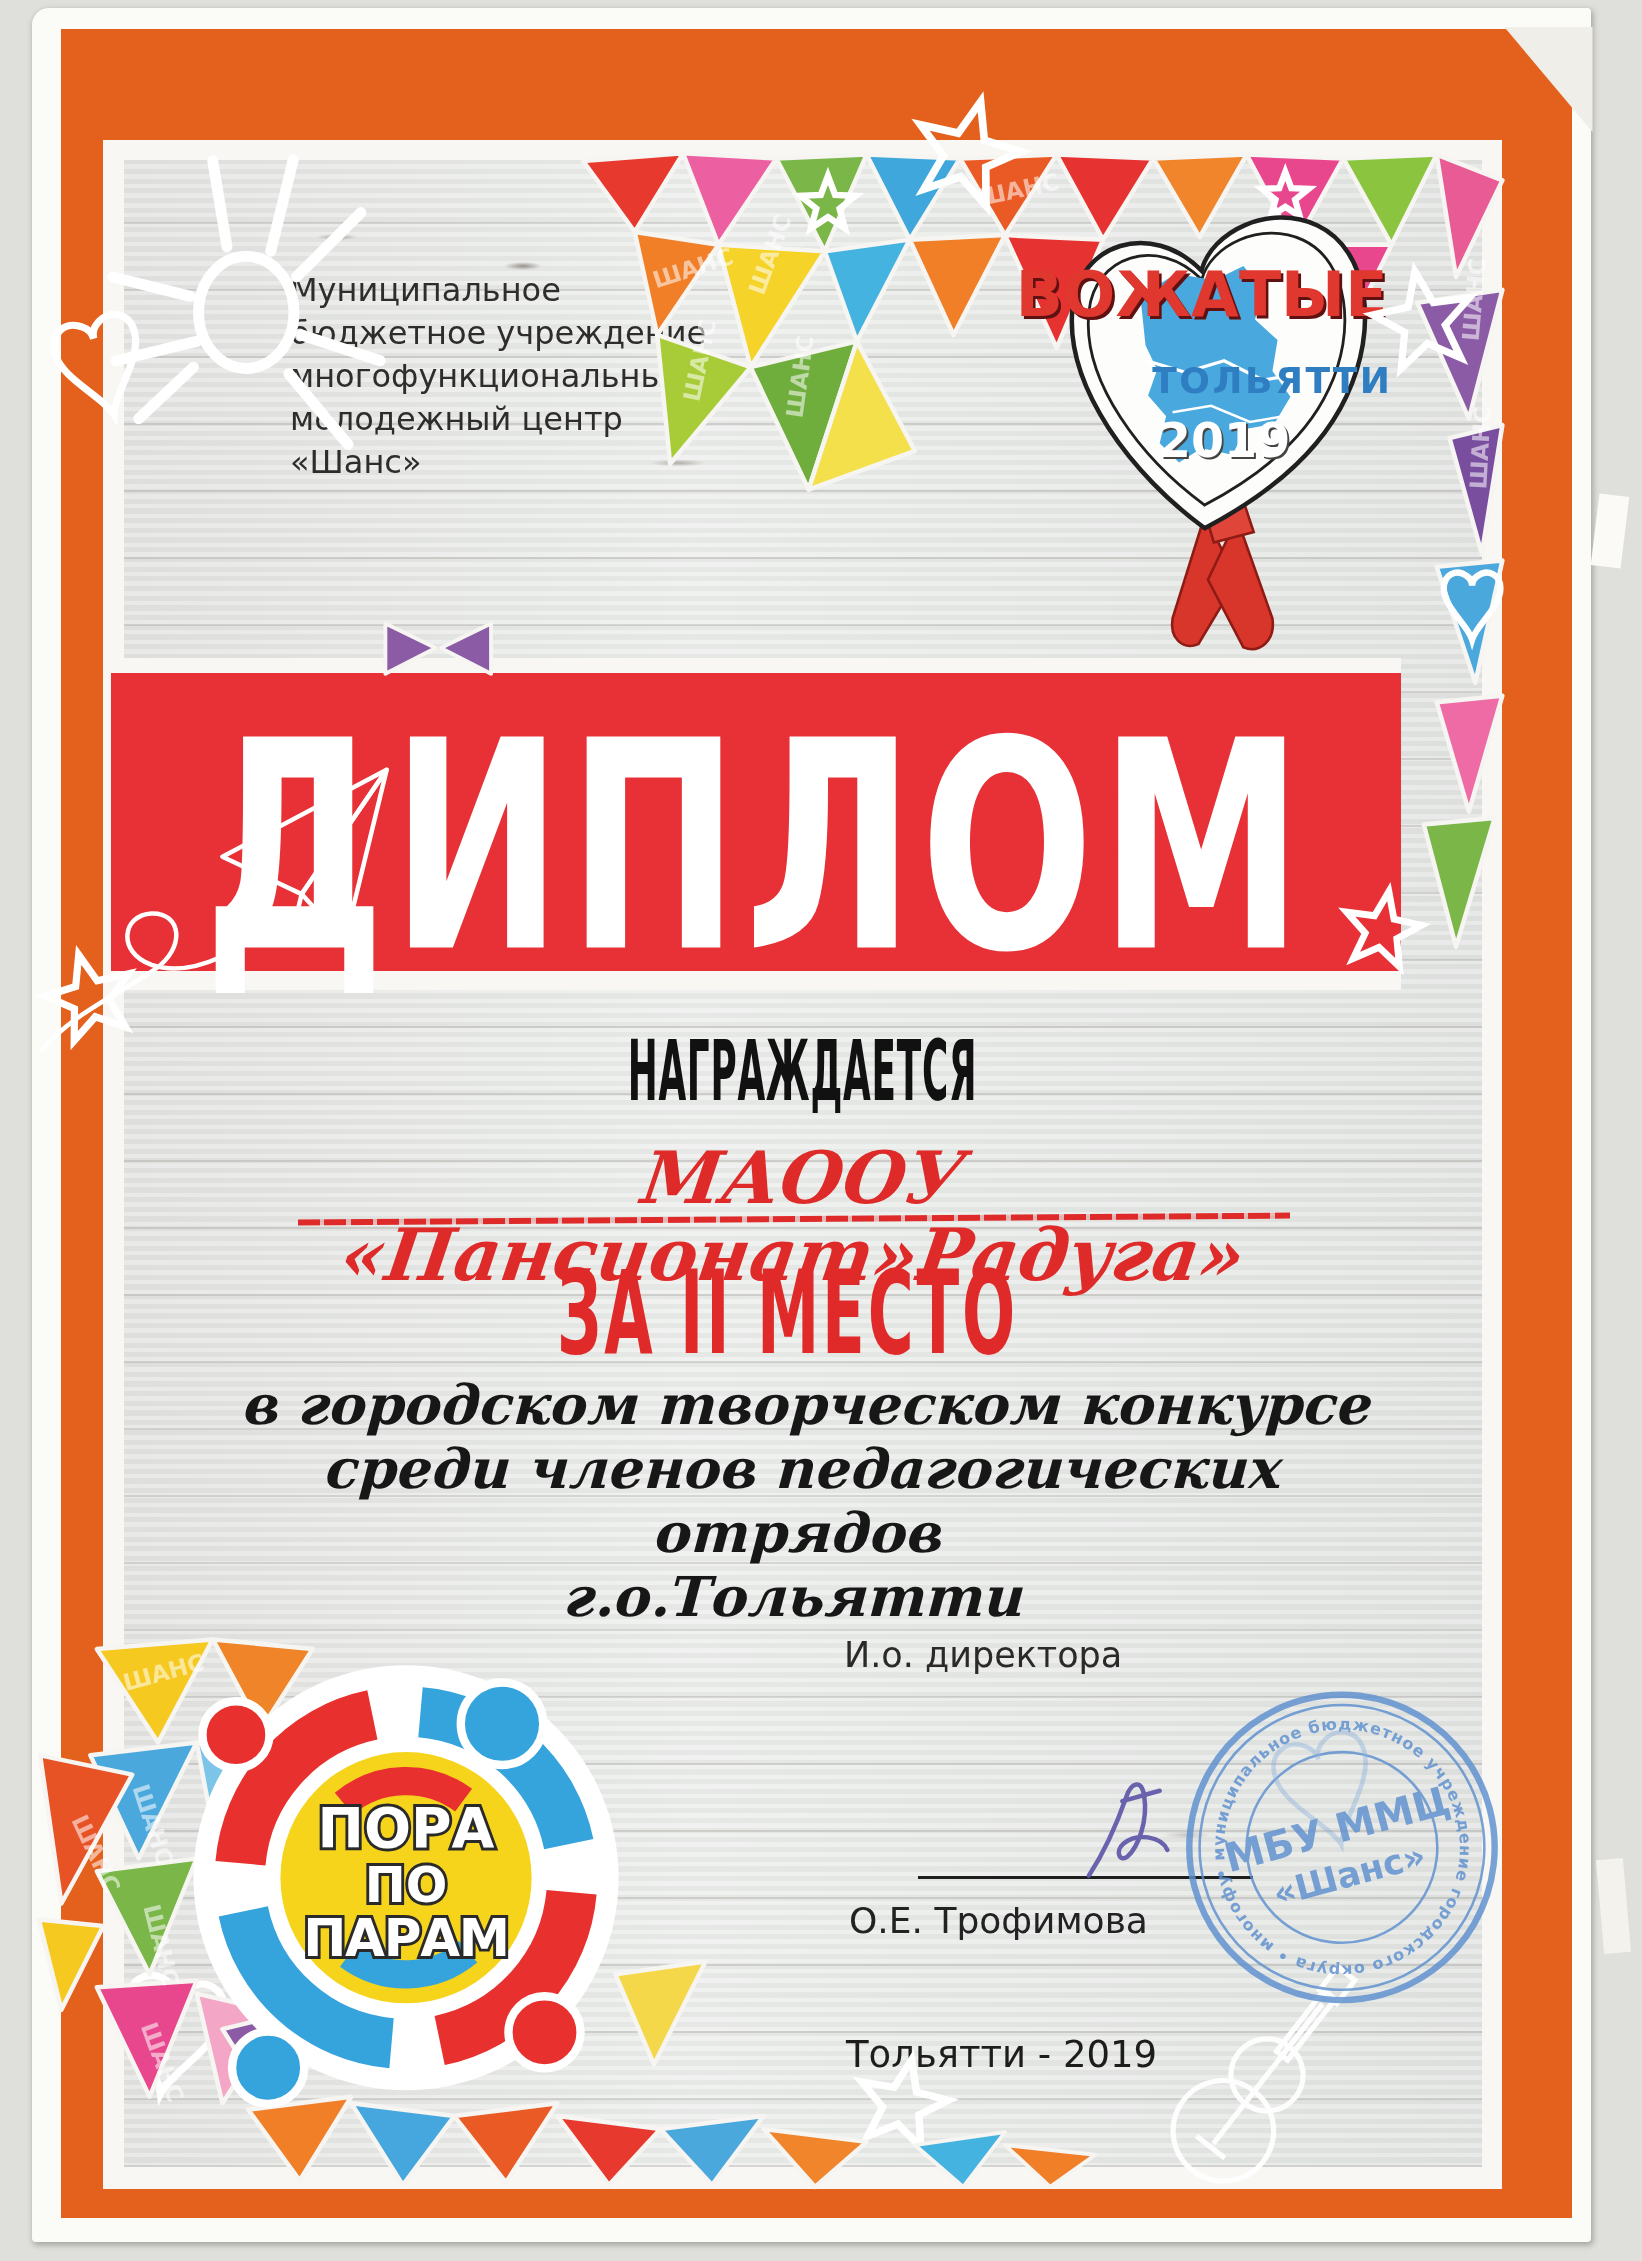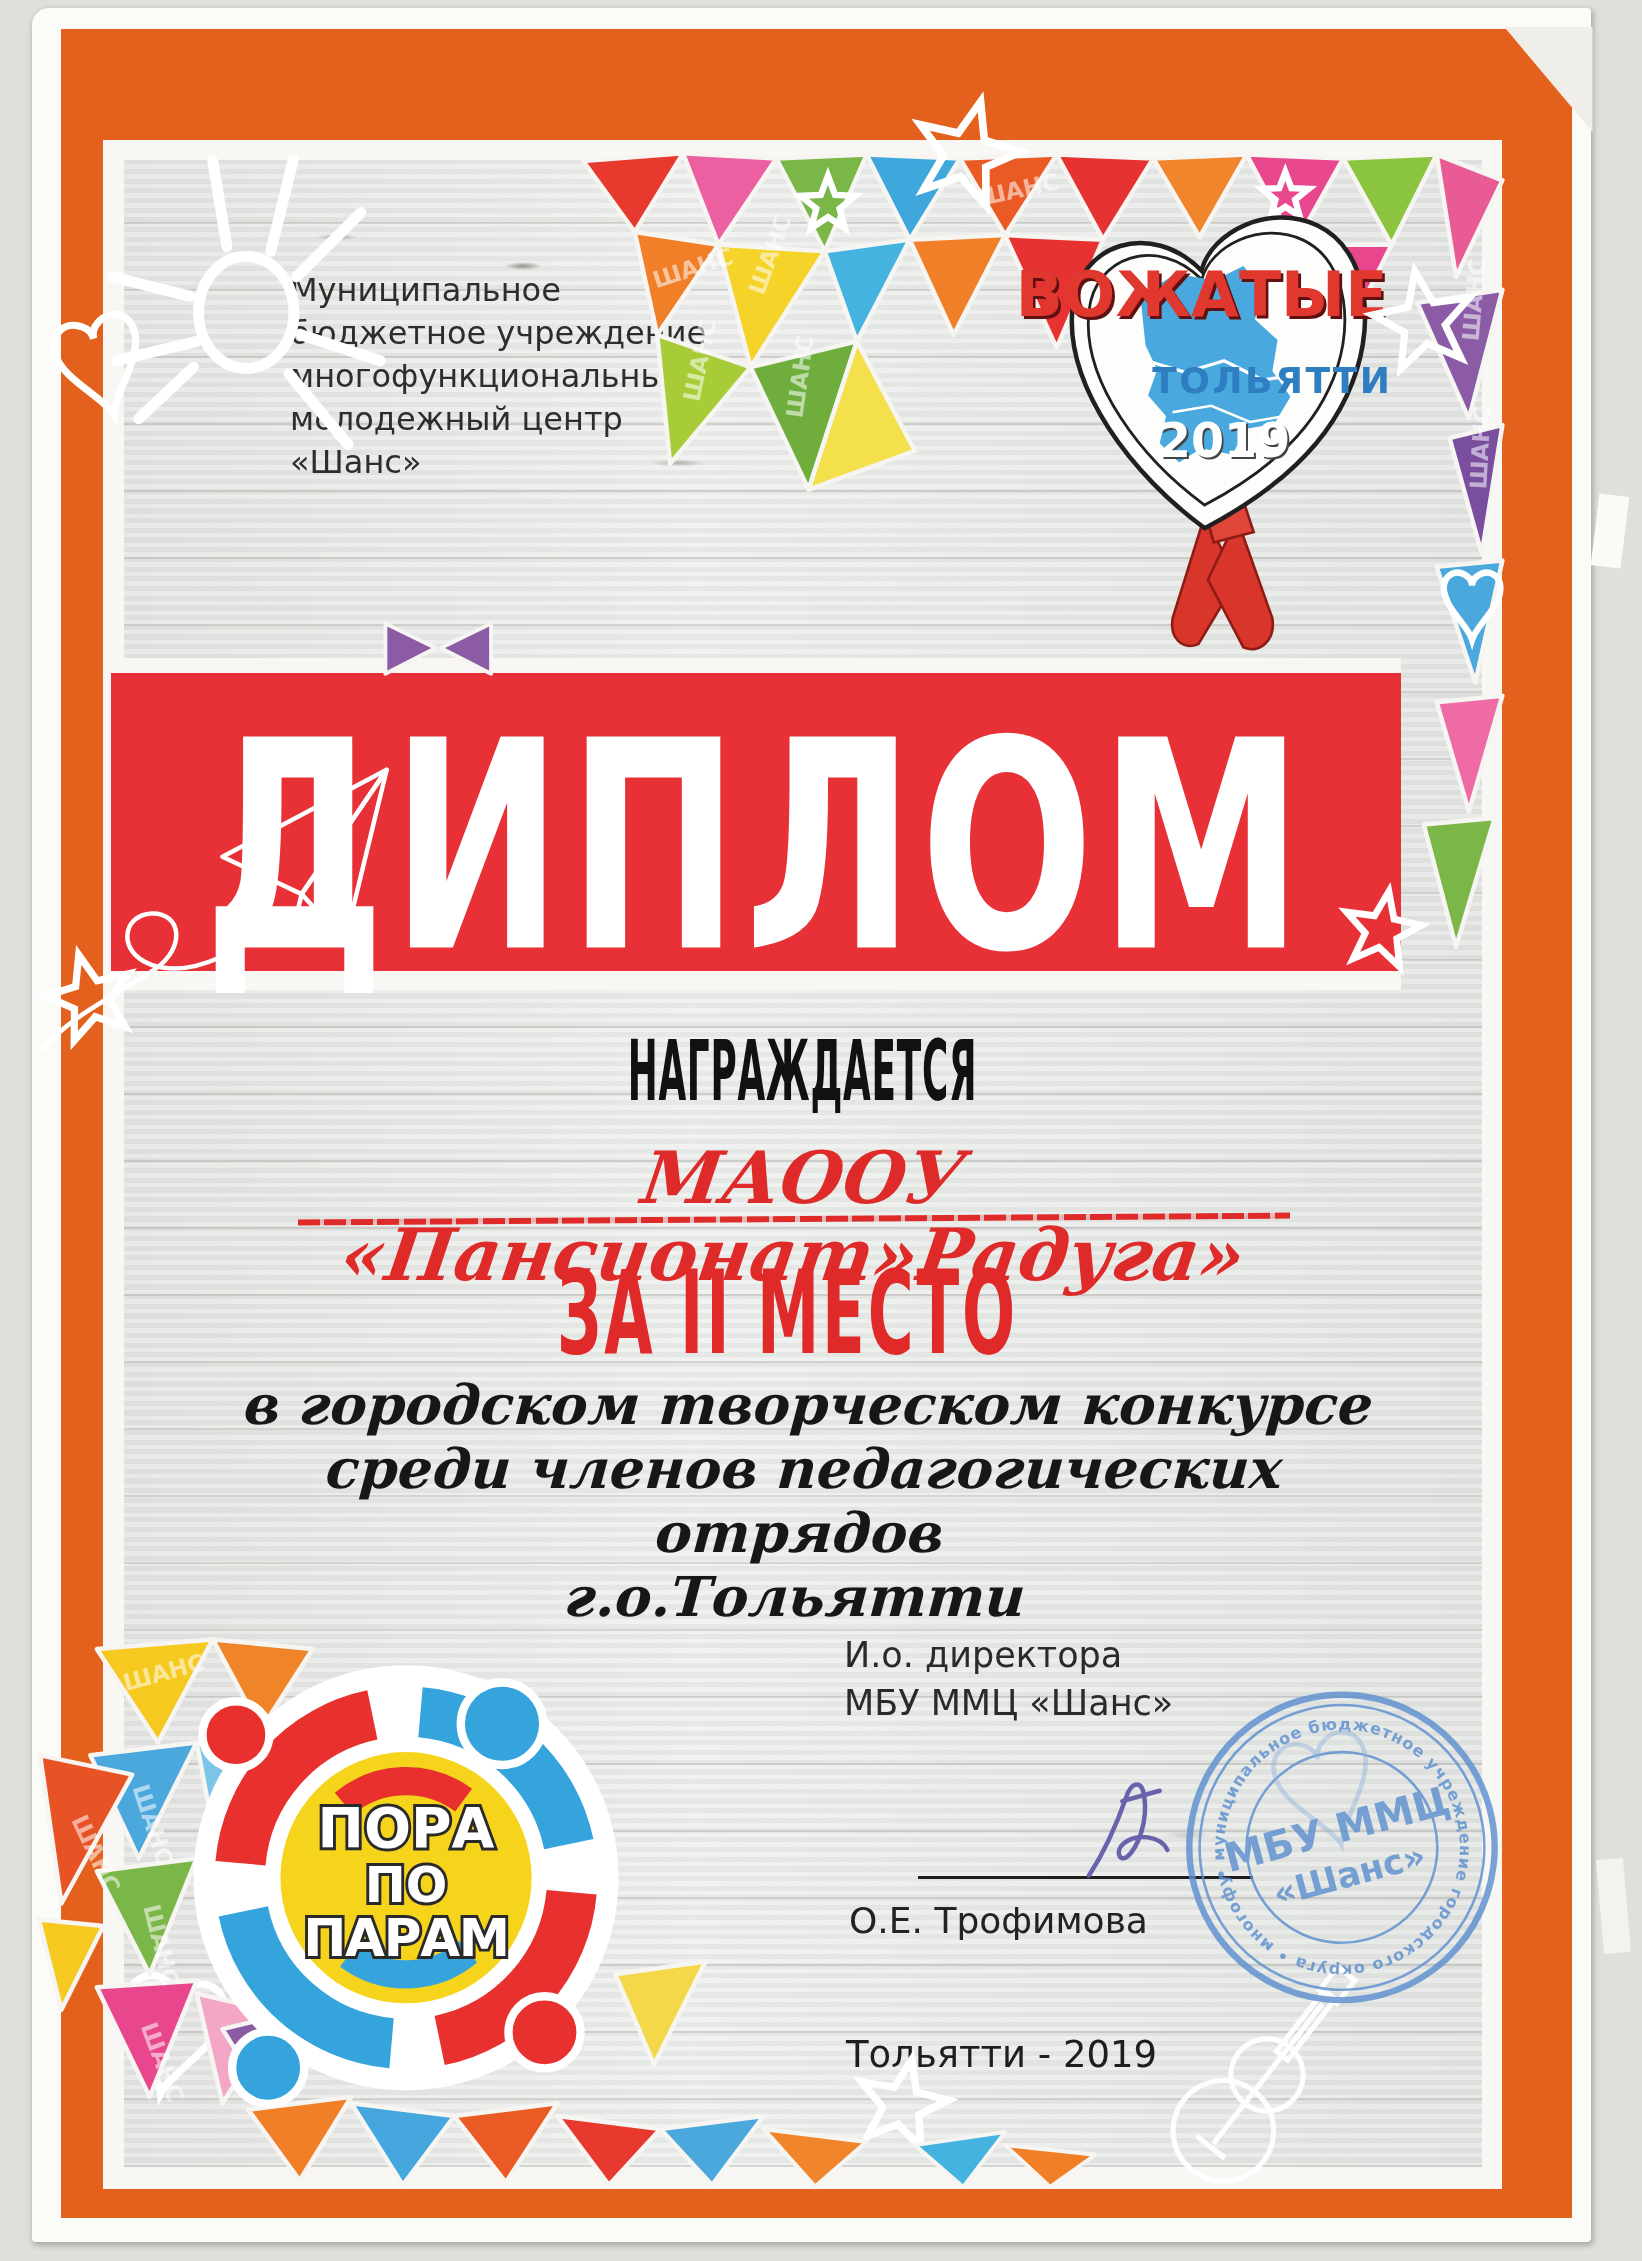--- a/index.html
+++ b/index.html
@@ -83,21 +83,20 @@
 <div class="abs underline"></div>
 <div class="abs place">ЗА II МЕСТО</div>
 <div class="abs reason">
   <div>в городском творческом конкурсе</div>
   <div>среди членов педагогических отрядов</div>
   <div>г.о.Тольятти</div>
 </div>
 
 <div class="abs role">
   <div>И.о. директора</div>
-  <div>МБУ ММЦ «Шанс»</div>
 </div>
 <div class="abs sigline"></div>
 <div class="abs signame">О.Е. Трофимова</div>
 <div class="abs footer">Тольятти - 2019</div>
 
 <div class="abs bit b1"></div>
 <div class="abs bit b2"></div>
 
 <svg class="abs overlay" viewBox="0 0 2550 3510" xmlns="http://www.w3.org/2000/svg">
   <defs>

